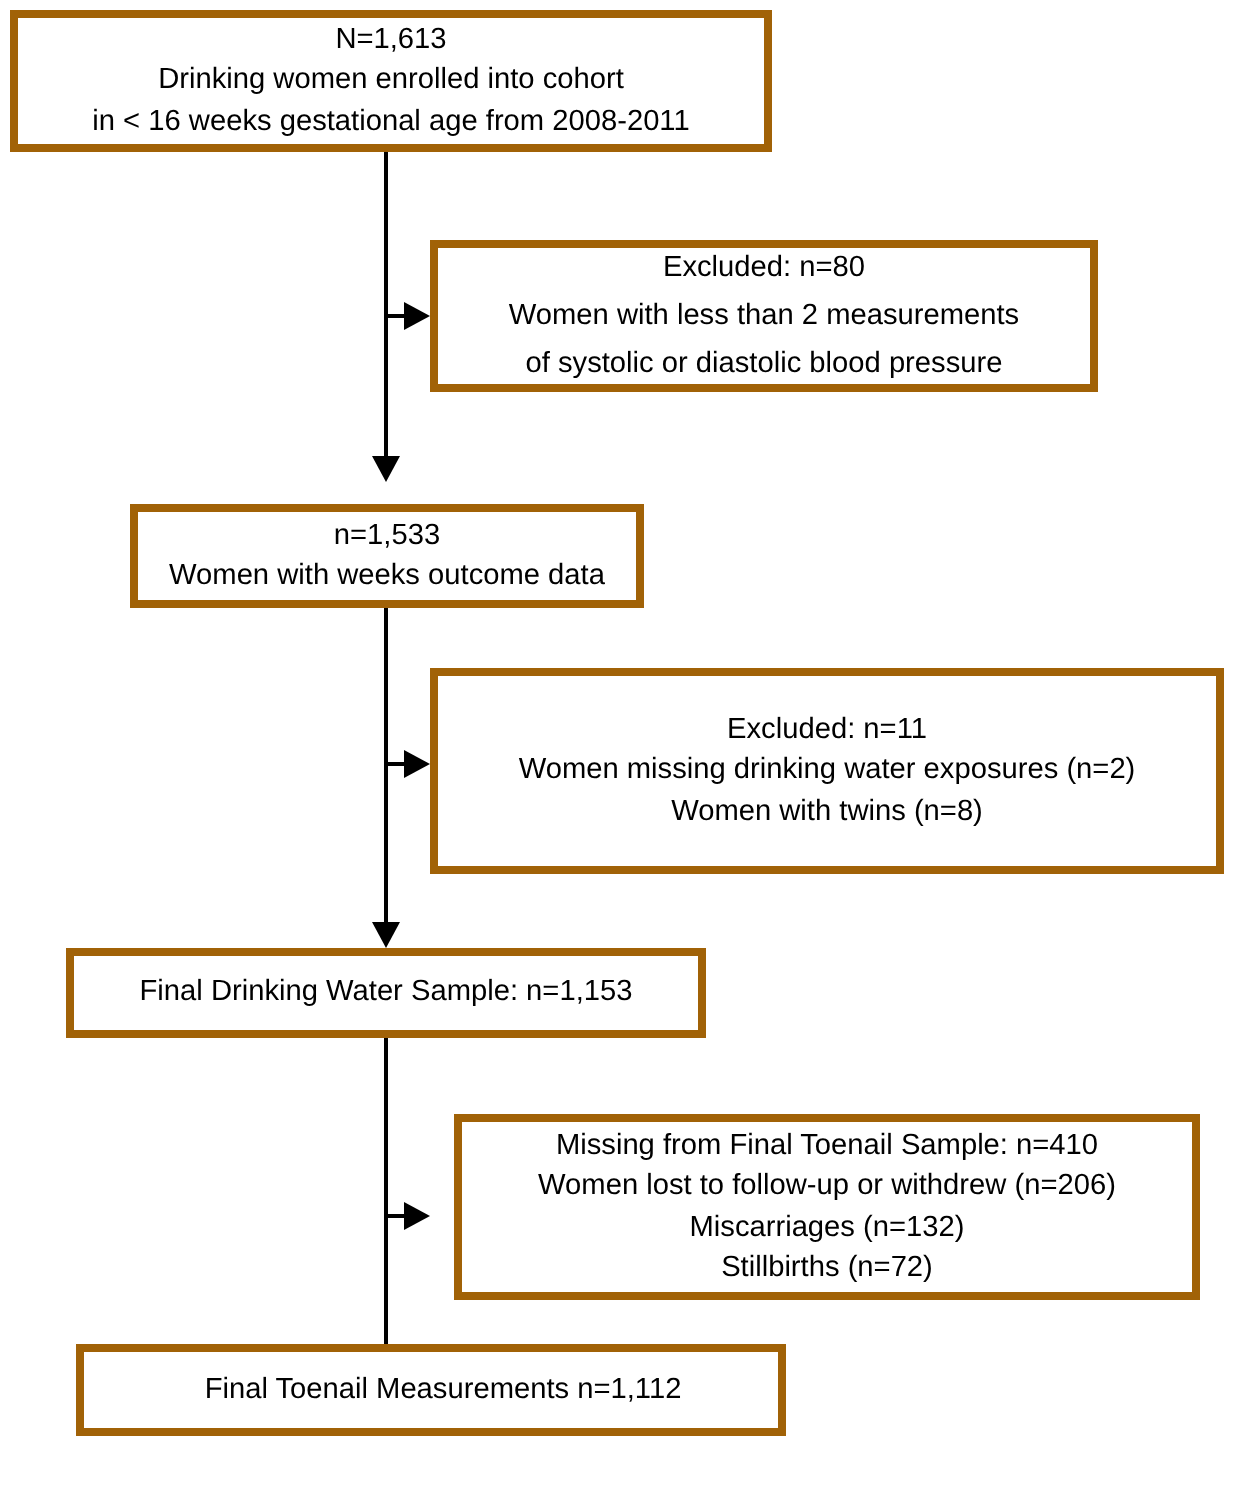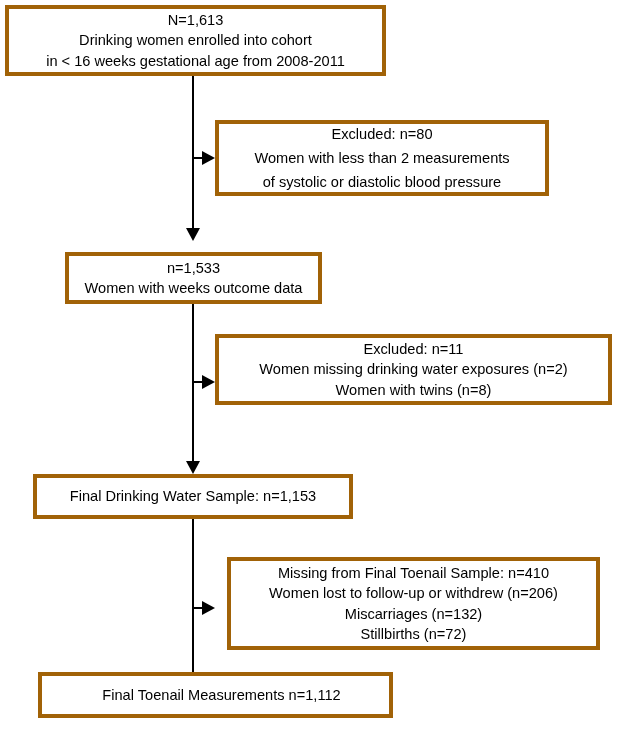--- a/index.html
+++ b/index.html
@@ -100,21 +100,21 @@
     <span class="ln">Excluded: n=80</span>
     <span class="ln">Women with less than 2 measurements</span>
     <span class="ln">of systolic or diastolic blood pressure</span>
   </div>
 
   <div class="box" style="left:65px; top:252px; width:257px; height:52px;">
     <span class="ln">n=1,533</span>
     <span class="ln">Women with weeks outcome data</span>
   </div>
 
-  <div class="box" style="left:215px; top:334px; width:397px; height:71px;">
+  <div class="box" style="left:215px; top:334px; width:397px; height:103px;">
     <span class="ln">Excluded: n=11</span>
     <span class="ln">Women missing drinking water exposures (n=2)</span>
     <span class="ln">Women with twins (n=8)</span>
   </div>
 
   <div class="box" style="left:33px; top:474px; width:320px; height:45px;">
     <span class="ln">Final Drinking Water Sample: n=1,153</span>
   </div>
 
   <div class="box" style="left:215px; top:557px; width:373px; height:93px;margin-left:12px;">

